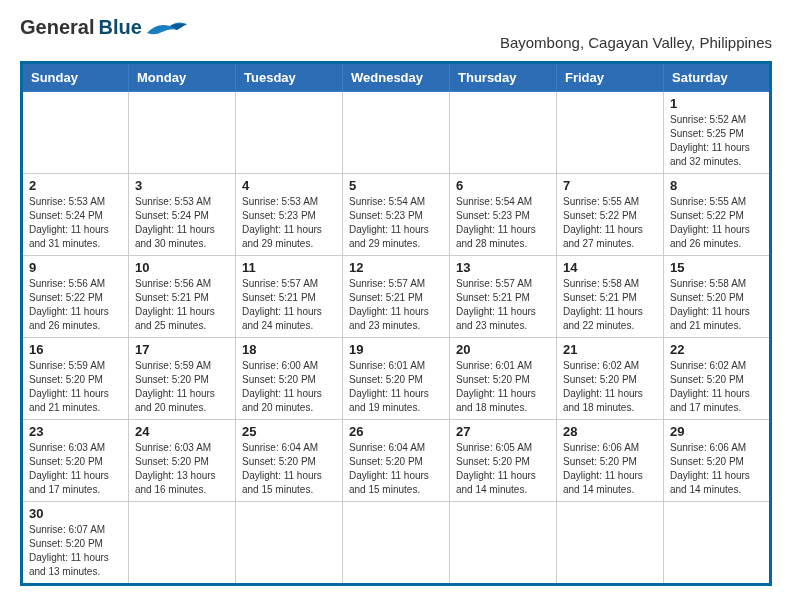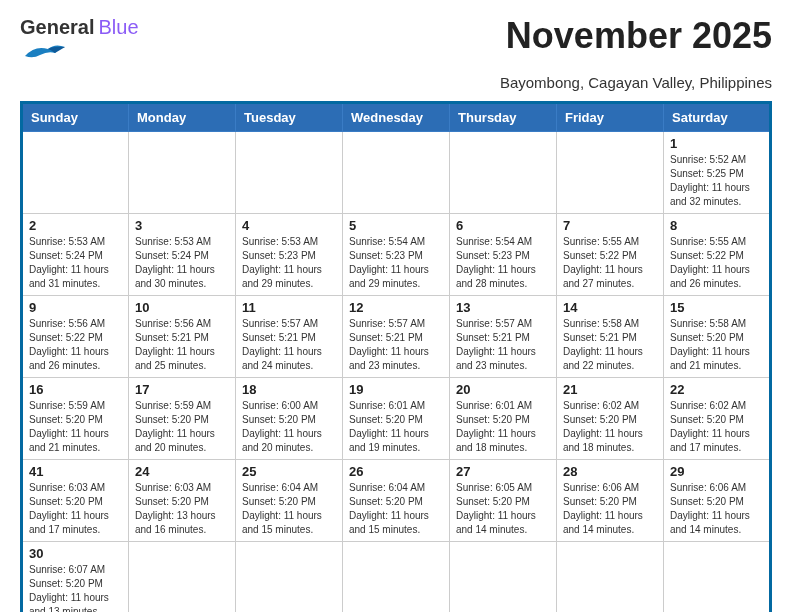--- a/index.html
+++ b/index.html
@@ -11,21 +11,21 @@
       padding: 16px 20px;
     }
     .header-area {
       display: flex;
       justify-content: space-between;
       align-items: flex-start;
       margin-bottom: 10px;
     }
     .logo {
       display: flex;
-      flex-direction: column;
+      flex-direction: row;
       align-items: flex-start;
     }
     .title-area {
       text-align: right;
     }
     .month-title {
       font-size: 36px;
       font-weight: bold;
       color: #222;
       line-height: 1.1;
@@ -75,30 +75,29 @@
       background: #f8f8f8;
     }
   </style>
 </head>
 <body>
 
 <div class="header-area">
   <div class="logo">
     <div style="display:flex;align-items:center;gap:4px;">
       <span style="font-size:20px;font-weight:bold;color:#333;">General</span>
-      <span style="font-size:20px;font-weight:normal;color:#8b5cf6;">Blue</span>
+      <span style="font-size:20px;font-weight:bold;color:#0c4a6e;">Blue</span>
     </div>
 
     <svg width="50" height="22" viewBox="0 0 50 22" style="margin-top:2px;">
       <path d="M5,15 Q15,4 28,8 Q35,2 45,6 Q38,8 35,12 Q28,10 20,14 Q13,18 5,15 Z" fill="#1a7fc1"></path>
       <path d="M28,8 Q33,5 45,6 Q40,9 35,12 Q31,9 28,8 Z" fill="#0e5a99"></path>
     </svg>
   </div>
   <div class="title-area">
-    <div class="month-title">November 2025</div>
     <div class="location-title">Bayombong, Cagayan Valley, Philippines</div>
   </div>
 </div>
 
 <table class="calendar">
   <thead>
     <tr>
       <th>Sunday</th>
       <th>Monday</th>
       <th>Tuesday</th>
@@ -299,21 +298,21 @@
         <div class="day-info">
           <span>Sunrise: 6:02 AM</span><br>
           <span>Sunset: 5:20 PM</span><br>
           <span>Daylight: 11 hours and 17 minutes.</span>
         </div>
       </td>
     </tr>
 
     <tr>
       <td>
-        <span class="day-num">41</span>
+        <span class="day-num">23</span>
         <div class="day-info">
           <span>Sunrise: 6:03 AM</span><br>
           <span>Sunset: 5:20 PM</span><br>
           <span>Daylight: 11 hours and 17 minutes.</span>
         </div>
       </td>
       <td>
         <span class="day-num">24</span>
         <div class="day-info">
           <span>Sunrise: 6:03 AM</span><br>

